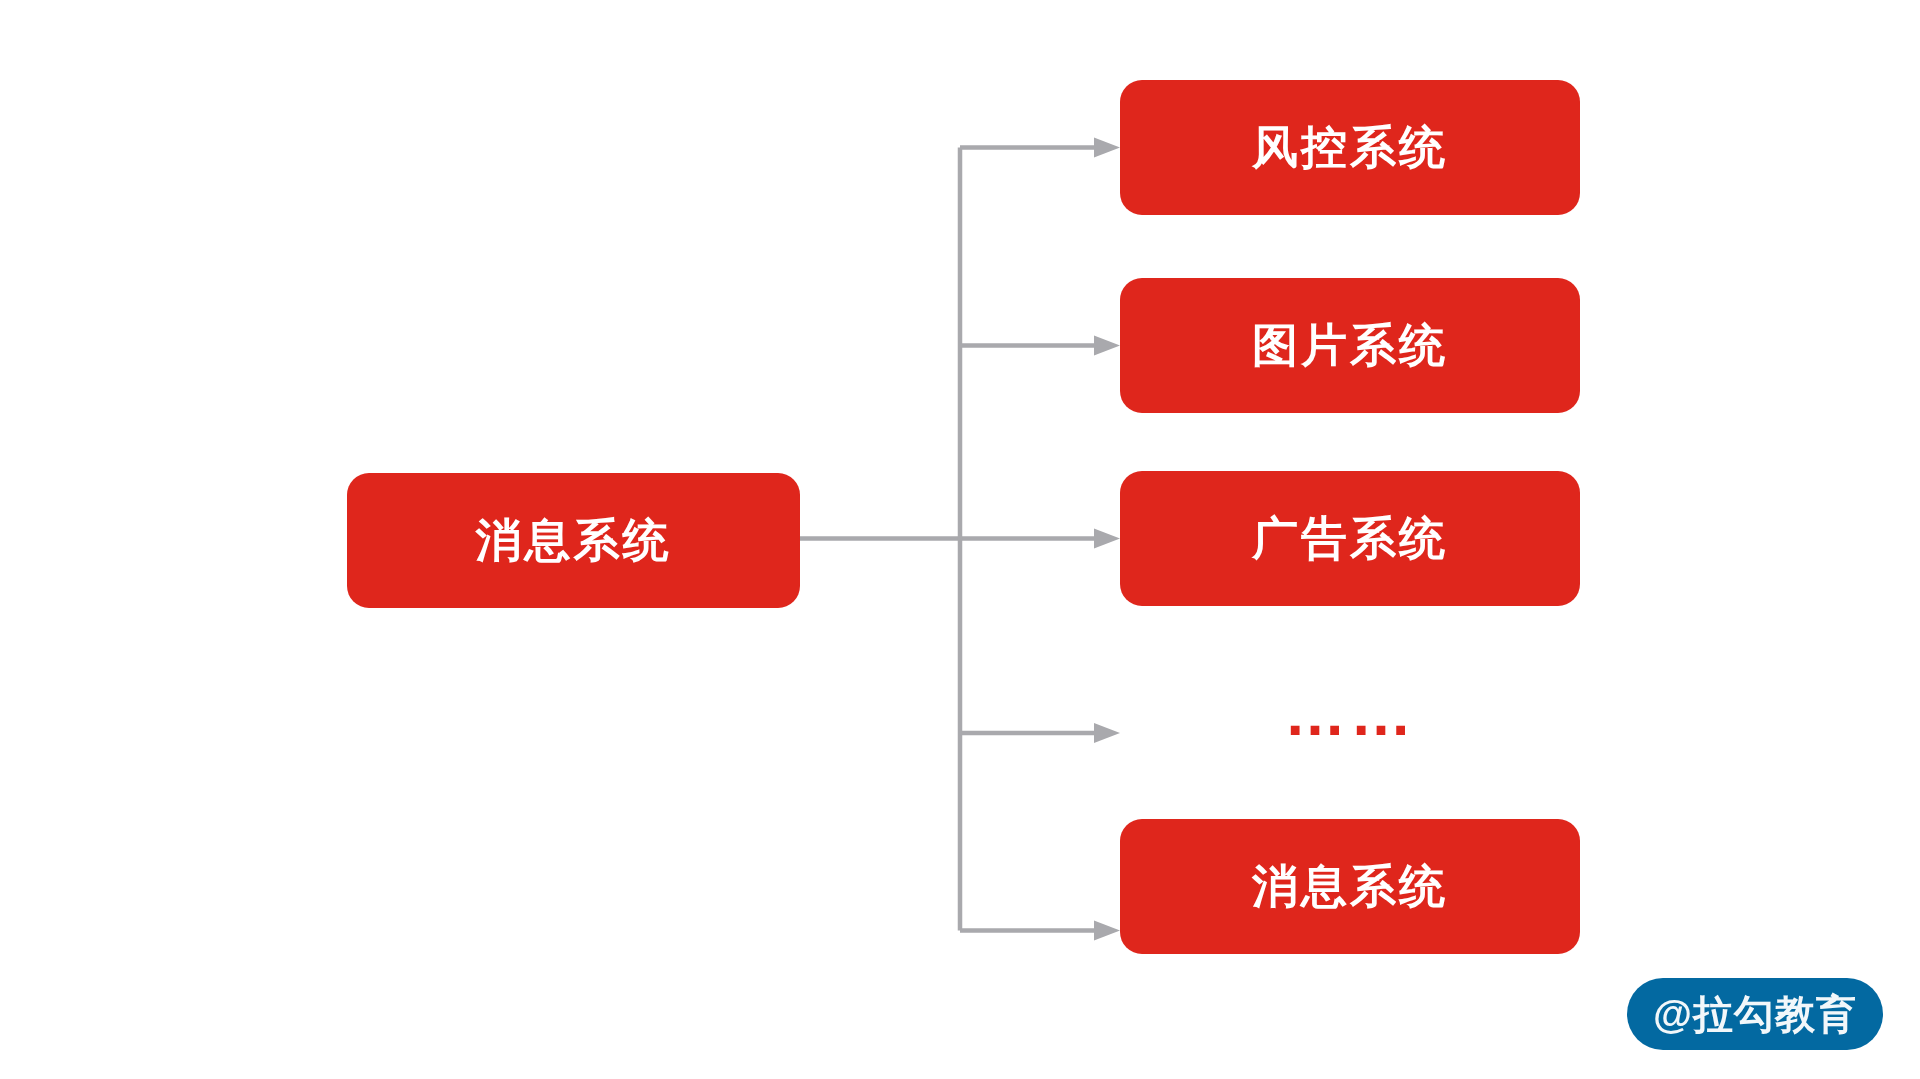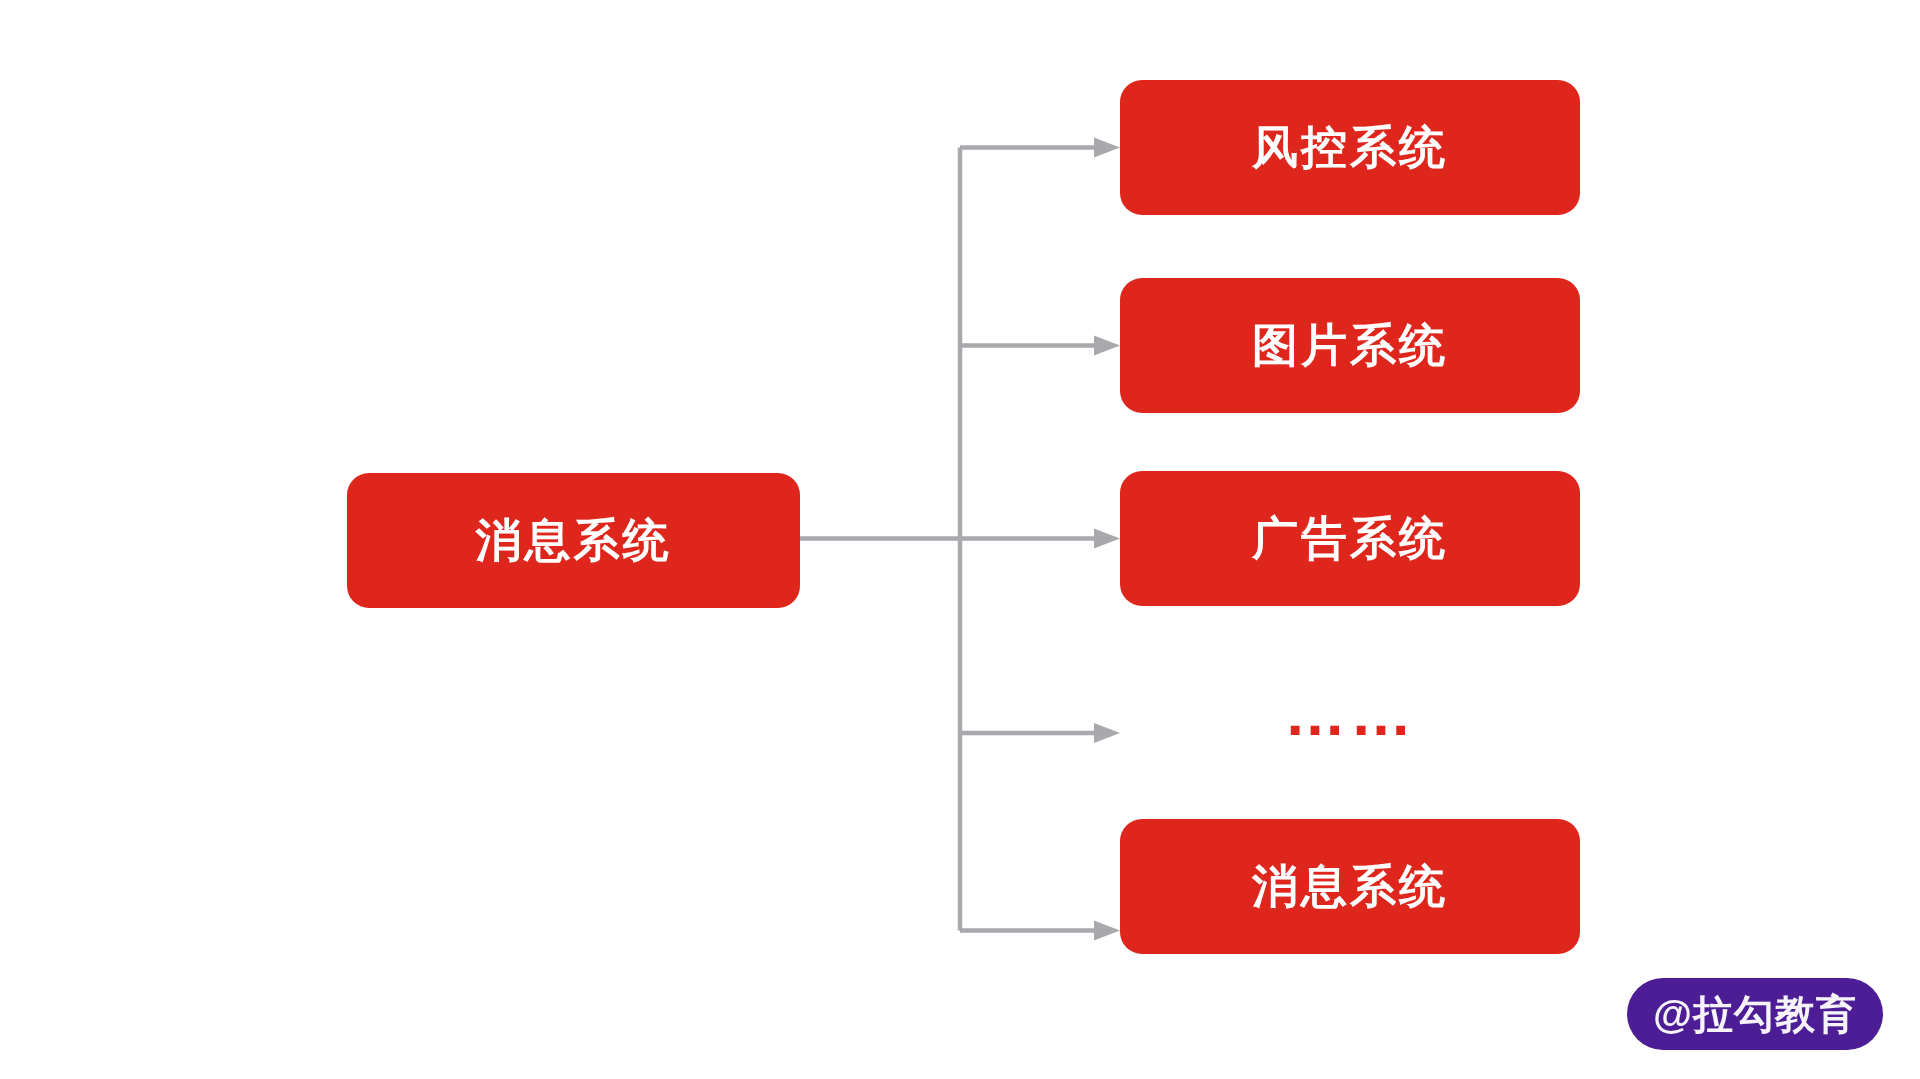--- a/index.html
+++ b/index.html
@@ -74,21 +74,21 @@
     display: inline-block;
     transform: translateY(-0.30em);
   }
   .watermark {
     position: absolute;
     left: 1627px;
     top: 978px;
     width: 256px;
     height: 72px;
     border-radius: 36px;
-    background: #4c1d95;
+    background: #0369a1;
     color: rgba(255, 255, 255, 0.95);
     display: flex;
     align-items: center;
     justify-content: center;
     font-size: 40px;
     font-weight: 700;
     letter-spacing: 1px;
   }
 </style>
 </head>

